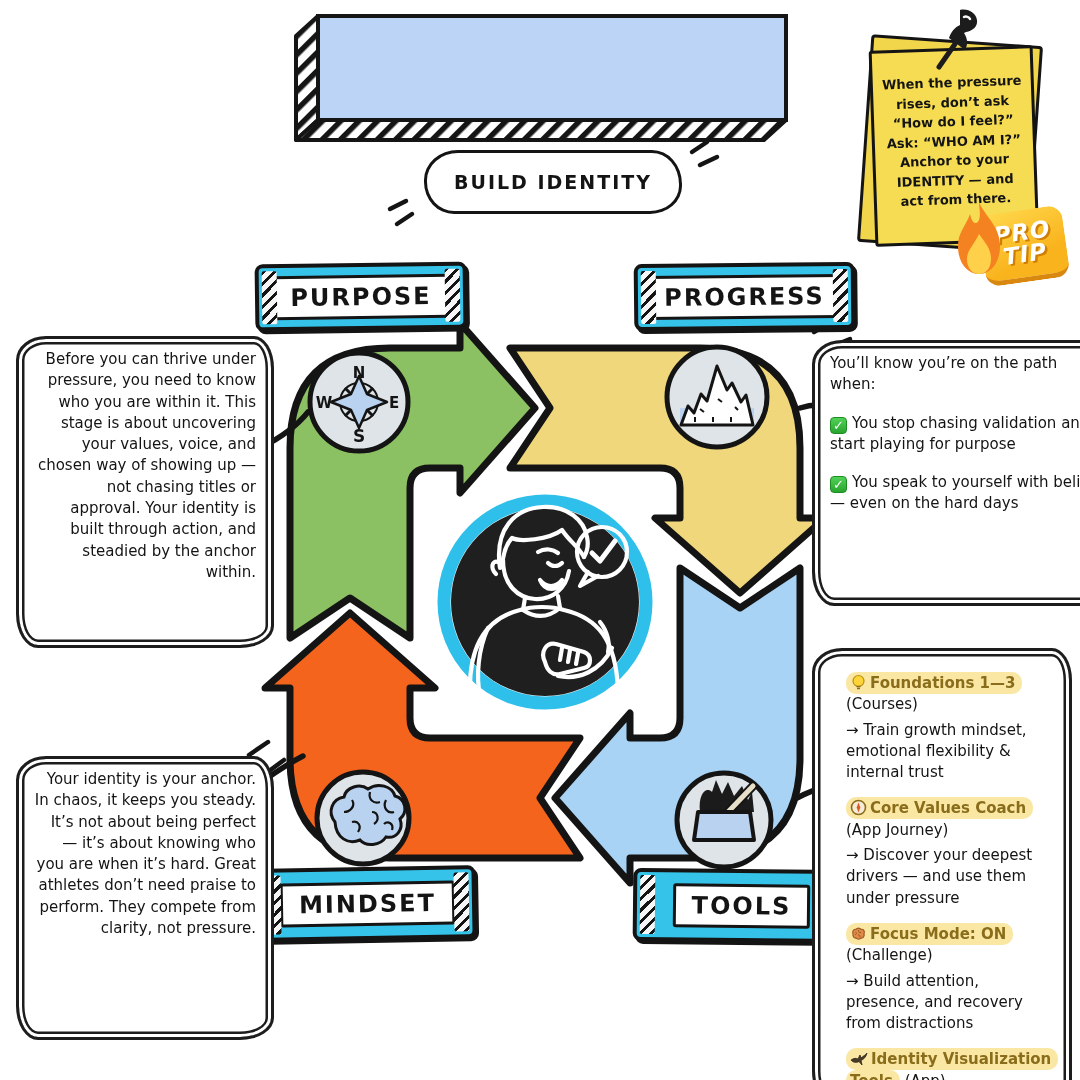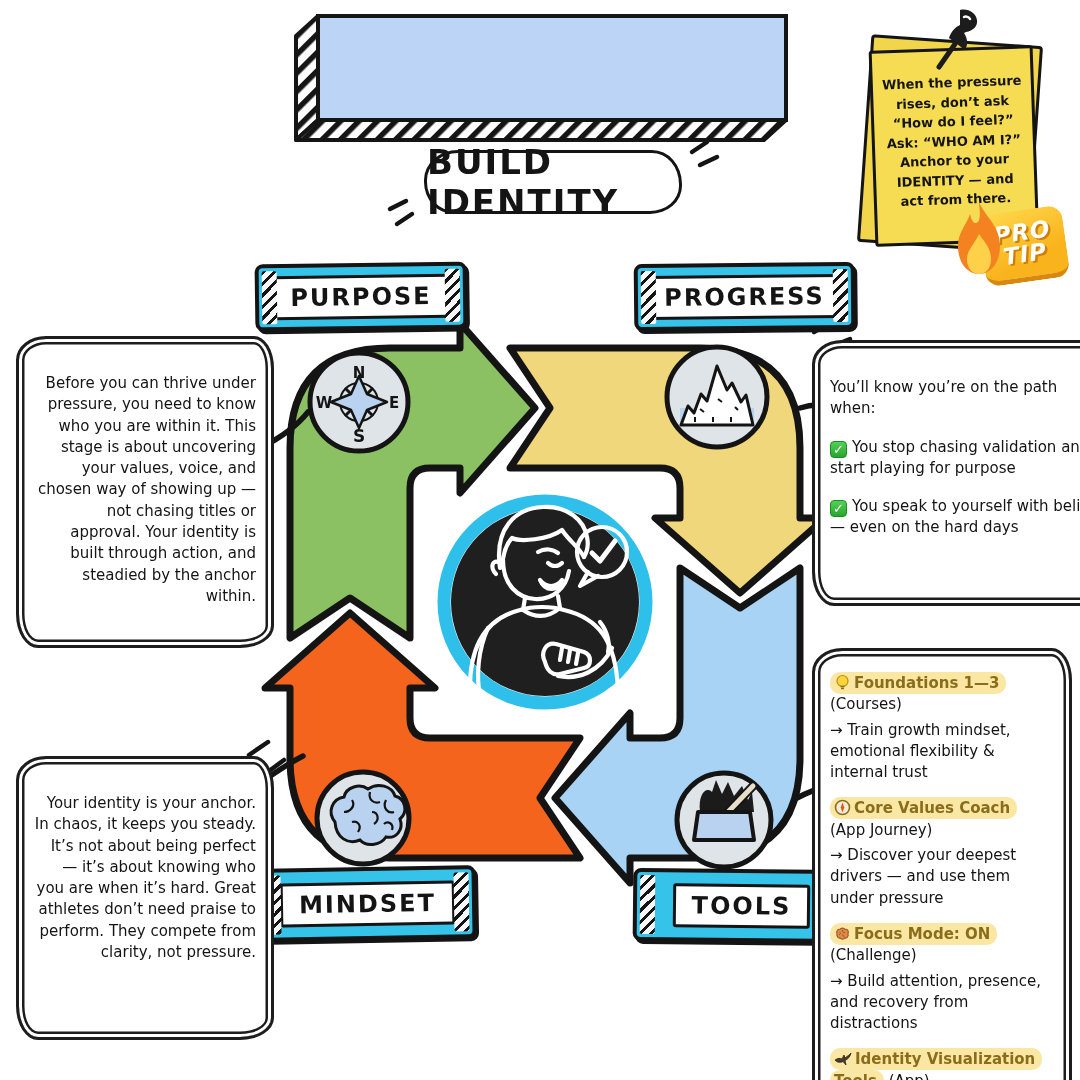--- a/index.html
+++ b/index.html
@@ -15,21 +15,21 @@
 
   
   #banner3d { left: 268px; top: 6px; }
 
   
   #title-bubble {
     left: 424px; top: 150px; width: 258px; height: 64px;
     border: 3.5px solid #141414;
     border-radius: 34px 30px 32px 30px / 30px 34px 28px 32px;
     display: flex; align-items: center; justify-content: center;
-    font-size: 34px; font-weight: bold; letter-spacing: 2px;
+    font-size: 19px; font-weight: bold; letter-spacing: 2px;
     background: #fff;
   }
 
   
   #sticky-wrap { left: 858px; top: 14px; width: 196px; height: 270px; }
   .note-back {
     position:absolute; left: 6px; top: 26px; width: 172px; height: 208px;
     background: #f1d54a; border: 3px solid #141414; border-radius: 4px;
     transform: rotate(4deg);
   }
@@ -81,39 +81,39 @@
   #banner-mindset  { left: 259px; top: 867px; width: 217px; height: 73px; transform: rotate(-1deg); }
   #banner-tools    { left: 633px; top: 869px; width: 217px; height: 73px; transform: rotate(0.6deg); }
 
   
   .sketch-box {
     position:absolute;
     background:#fff;
     border: 3px solid #1d1d1d;
     border-radius: 30px 20px 34px 22px / 24px 32px 22px 34px;
     box-shadow: inset 0 0 0 3px #ffffff, inset 0 0 0 5.5px #1d1d1d;
-    padding: 34px 15px;
+    padding: 10px 15px;
     font-size: 15px; line-height: 1.42;
   }
   #purpose-box { left: 16px; top: 336px; width: 258px; min-height: 312px; text-align: right; }
   #mindset-box { left: 16px; top: 756px; width: 258px; min-height: 284px; text-align: right; }
   #progress-box { left: 812px; top: 340px; width: 304px; min-height: 266px; text-align: left; }
   #tools-box    { left: 812px; top: 648px; width: 260px; min-height: 412px; text-align: left; padding-top: 22px; }
 
   .check-item { margin-top: 17px; }
   .check-badge {
     display:inline-block; width: 17px; height: 17px; margin-right: 5px;
     background: linear-gradient(180deg,#52d158,#28a52e);
     border: 1px solid #1d8c22; border-radius: 4px;
     color:#fff; font-size: 13px; font-weight:bold; line-height: 16px; text-align:center;
     vertical-align: -2px;
   }
   #progress-box .intro { margin-bottom: 4px; }
 
-  .tool-item { margin-bottom: 15px; }
+  .tool-item { margin-bottom: 15px; margin-left: 16px; }
   .tool-item:last-child { margin-bottom: 0; }
   .tool-pill {
     background: #fbe7a4; border-radius: 10px; padding: 2px 7px 2px 4px;
     color: #8a6d1b; font-weight: bold;
     box-decoration-break: clone; -webkit-box-decoration-break: clone;
   }
   .tool-pill svg { vertical-align: -3px; margin-right: 3px; }
   .tool-suffix { color:#141414; }
   .tool-desc { margin-top: 4px; }
 

